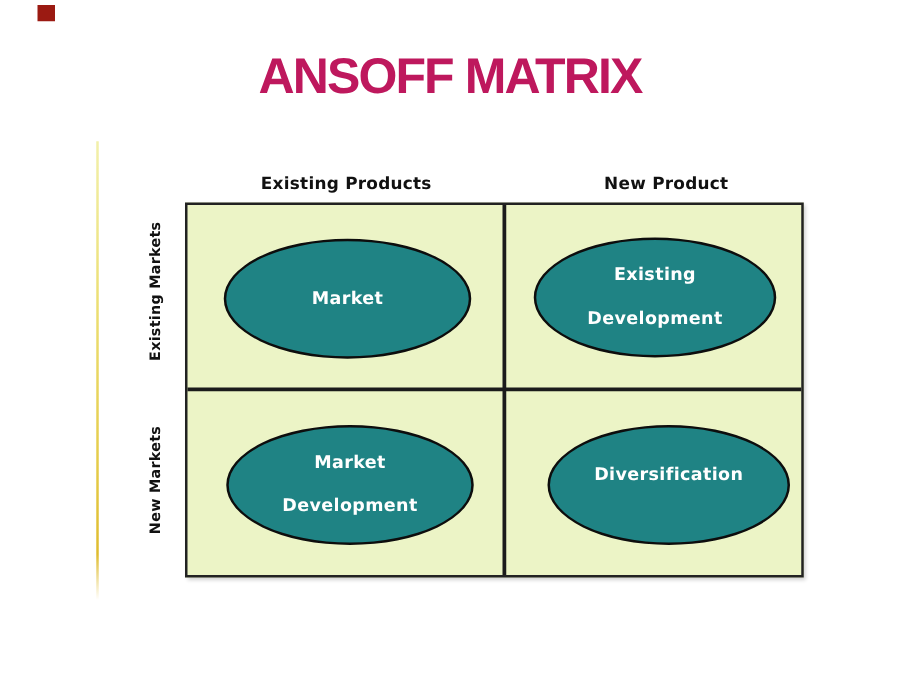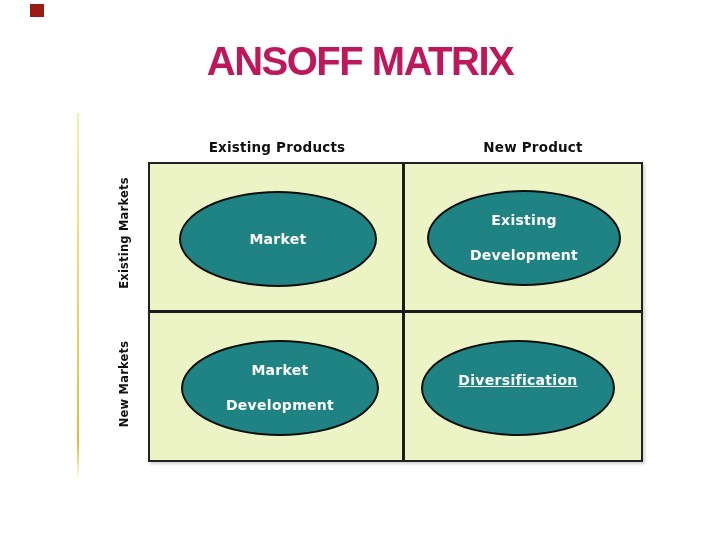--- a/index.html
+++ b/index.html
@@ -52,21 +52,21 @@
   .ellipse {
     position:absolute; width:194px; height:92px; border-radius:50%;
     background:var(--ellipse-fill,#1f8384); border:2px solid #0d0d0d;
     display:flex; flex-direction:column; align-items:center; justify-content:center;
     color:var(--ellipse-text,#ffffff); font-size:14px; font-weight:bold;
     line-height:19px; letter-spacing:0.3px; text-align:center;gap:16px;
   }
   .ellipse.q1 { left:29px;  top:27px; }
   .ellipse.q2 { left:277px; top:26px; width:190px; }
   .ellipse.q3 { left:31px;  top:176px; }
-  .ellipse.q4 { left:271px; top:176px; width:190px;text-decoration:underline; }
+  .ellipse.q4 { left:288px; top:176px; width:190px; }
 </style>
 </head>
 <body>
 
 <div class="slide">
 
   <div class="accent-square"></div>
   <div class="accent-line"></div>
 
   <h1 class="title">ANSOFF MATRIX</h1>

